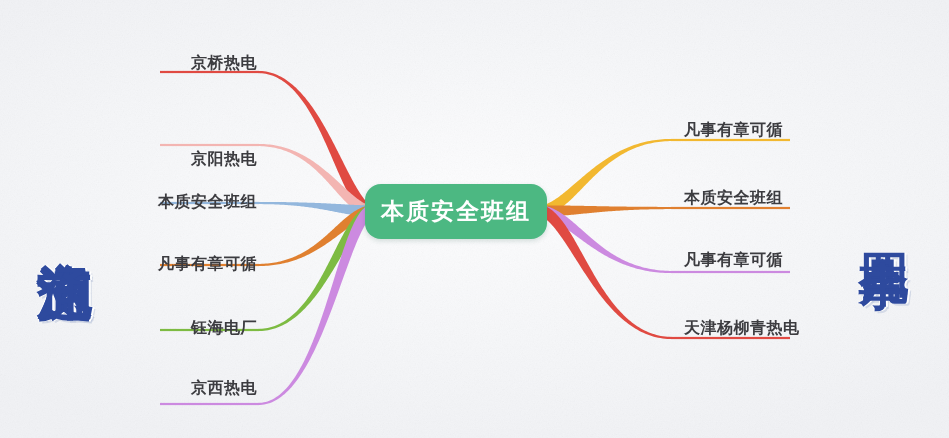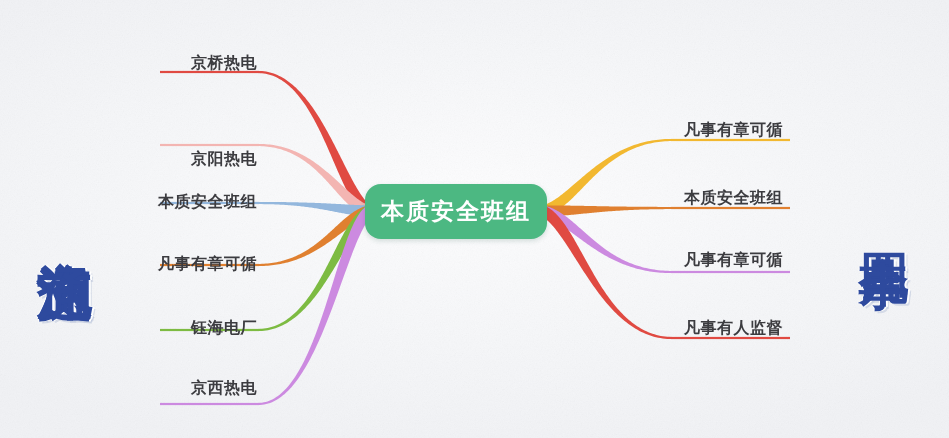--- a/index.html
+++ b/index.html
@@ -159,16 +159,16 @@
   <div id="labels">
       <div class="branch-label left" style="left: 257px; top: 53px;"><span>京桥热电</span></div>
       <div class="branch-label left" style="left: 257px; top: 125px; margin-top: 24px;"><span>京阳热电</span></div>
       <div class="branch-label left" style="left: 257px; top: 192px;"><span>本质安全班组</span></div>
       <div class="branch-label left" style="left: 257px; top: 254px;"><span>凡事有章可循</span></div>
       <div class="branch-label left" style="left: 257px; top: 318px;"><span>钰海电厂</span></div>
       <div class="branch-label left" style="left: 257px; top: 378px;"><span>京西热电</span></div>
       <div class="branch-label right" style="left: 668px; top: 120px;"><span>凡事有章可循</span></div>
       <div class="branch-label right" style="left: 668px; top: 188px;"><span>本质安全班组</span></div>
       <div class="branch-label right" style="left: 668px; top: 250px;"><span>凡事有章可循</span></div>
-      <div class="branch-label right" style="left: 668px; top: 318px;"><span>凡事有人监督</span></div>
+      <div class="branch-label right" style="left: 668px; top: 318px;"><span>天津杨柳青热电</span></div>
     </div>
 
 </div>
 
 </body></html>

